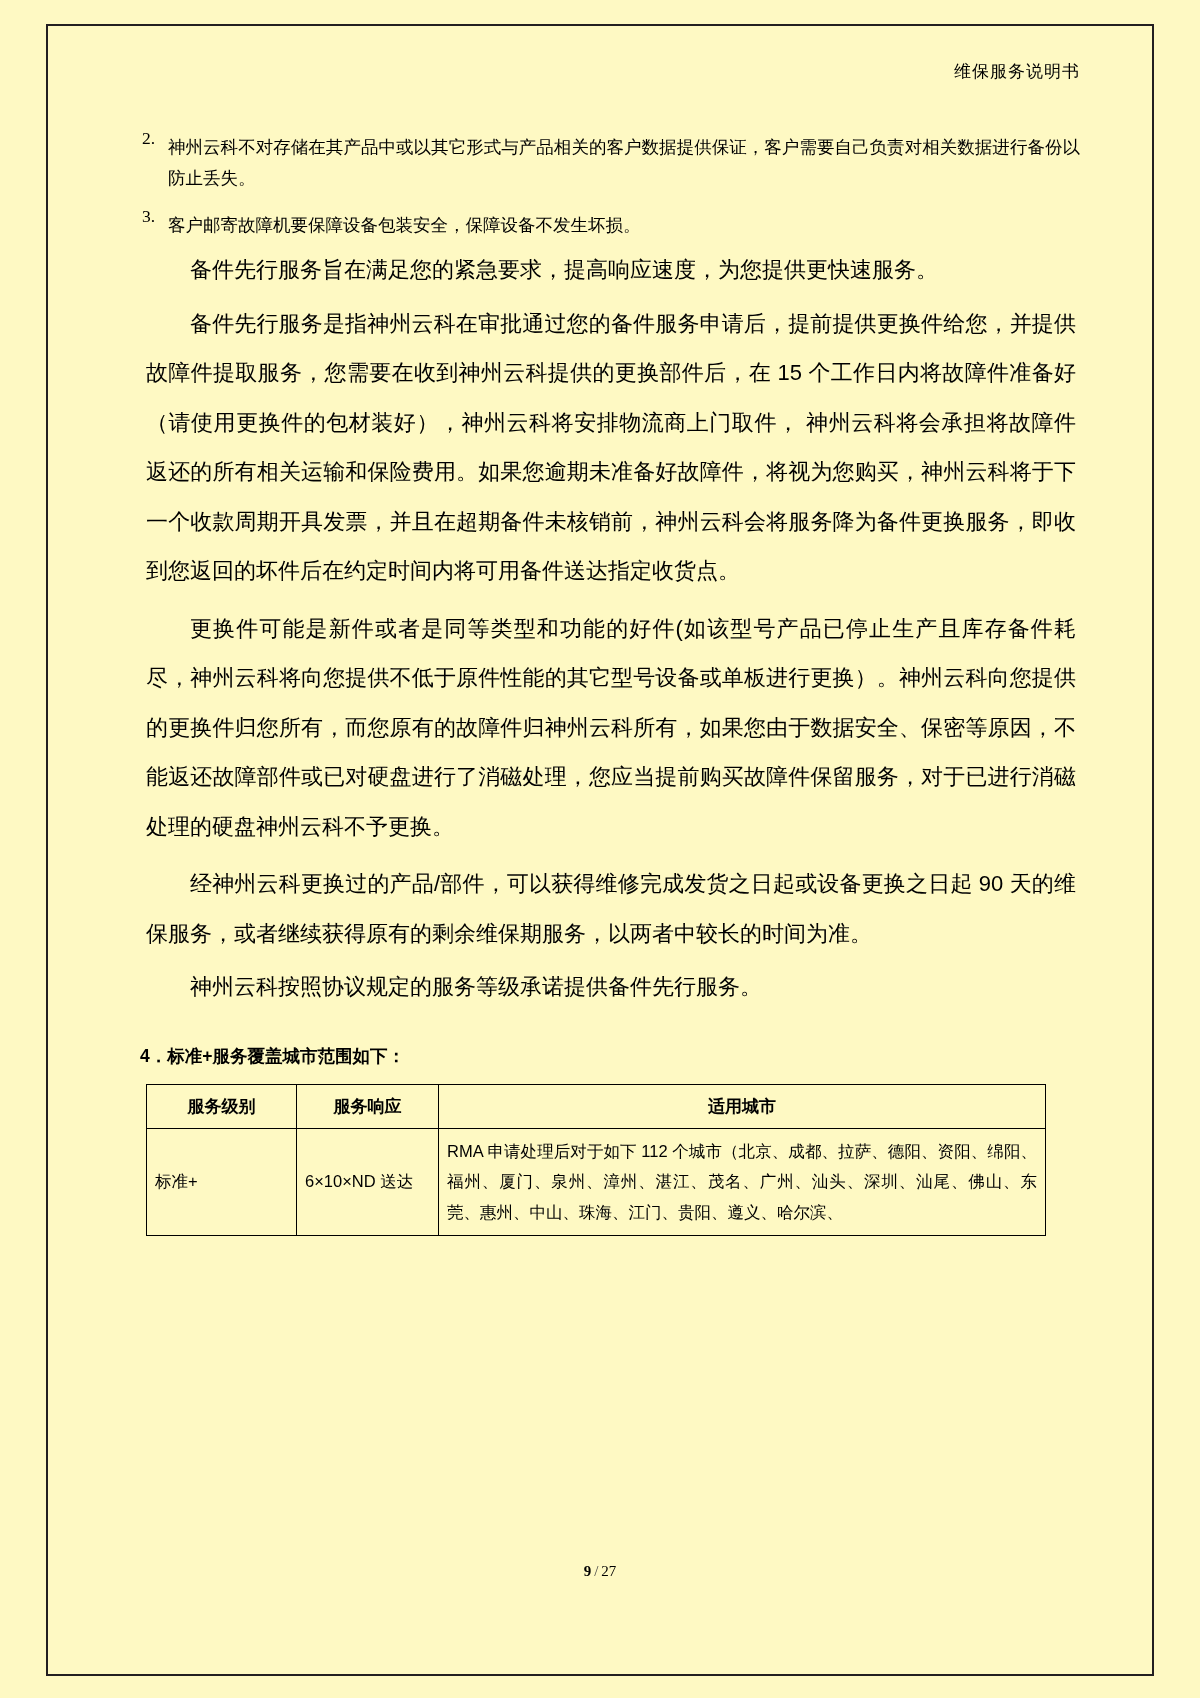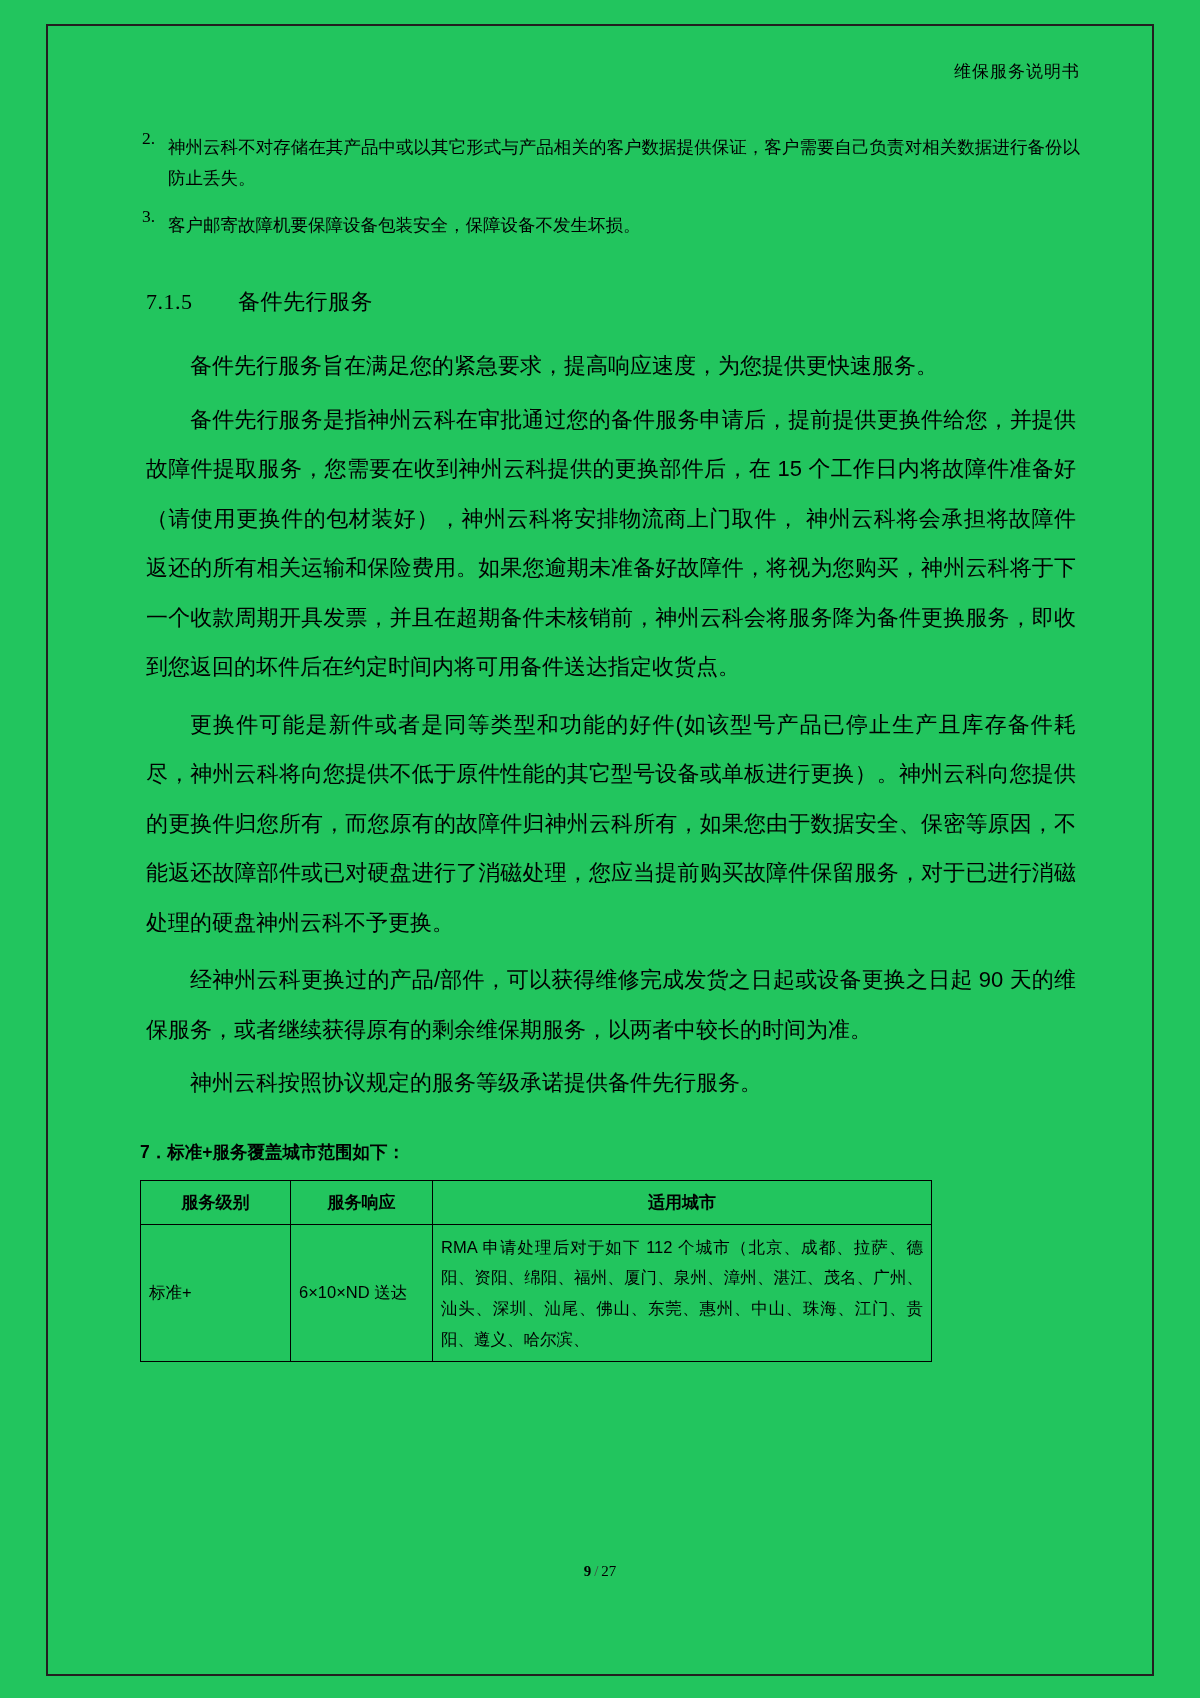--- a/index.html
+++ b/index.html
@@ -8,21 +8,21 @@
     background: #ffffff;
   }
   body {
     font-family: "Liberation Sans", "DejaVu Sans", sans-serif;
     color: #000000;
   }
   .page {
     position: relative;
     width: 1200px;
     height: 1698px;
-    background: #22c55e;
+    background: #fef9c3;
     box-sizing: border-box;
     overflow: hidden;
   }
   .page-border {
     position: absolute;
     left: 46px;
     top: 24px;
     width: 1108px;
     height: 1652px;
     border: 2px solid #231f20;
@@ -92,22 +92,22 @@
     line-height: 1.9;
   }
   p.bold-label {
     font-size: 17.5px;
     font-weight: bold;
     margin: 36px 0 16px 0;
     padding-left: 20px;
   }
   table.city-table {
     border-collapse: collapse;
-    margin-left: 20px;
-    width: 792px;
+    margin-left: 26px;
+    width: 900px;
     table-layout: fixed;
   }
   table.city-table th,
   table.city-table td {
     border: 1.5px solid #000;
     padding: 7px 8px;
     font-size: 16.5px;
     vertical-align: middle;
   }
   table.city-table th {
@@ -156,31 +156,28 @@
       <li>
         <span class="num">2.</span>
         <span class="txt">神州云科不对存储在其产品中或以其它形式与产品相关的客户数据提供保证，客户需要自己负责对相关数据进行备份以防止丢失。</span>
       </li>
       <li>
         <span class="num">3.</span>
         <span class="txt">客户邮寄故障机要保障设备包装安全，保障设备不发生坏损。</span>
       </li>
     </ul>
 
-    <h2 class="section-heading">
-      <span class="sec-num">7.1.5</span><span>备件先行服务</span>
-    </h2>
 
     <p class="body-para tight">备件先行服务旨在满足您的紧急要求，提高响应速度，为您提供更快速服务。</p>
     <p class="body-para">备件先行服务是指神州云科在审批通过您的备件服务申请后，提前提供更换件给您，并提供故障件提取服务，您需要在收到神州云科提供的更换部件后，在 15 个工作日内将故障件准备好（请使用更换件的包材装好），神州云科将安排物流商上门取件， 神州云科将会承担将故障件返还的所有相关运输和保险费用。如果您逾期未准备好故障件，将视为您购买，神州云科将于下一个收款周期开具发票，并且在超期备件未核销前，神州云科会将服务降为备件更换服务，即收到您返回的坏件后在约定时间内将可用备件送达指定收货点。</p>
     <p class="body-para">更换件可能是新件或者是同等类型和功能的好件(如该型号产品已停止生产且库存备件耗尽，神州云科将向您提供不低于原件性能的其它型号设备或单板进行更换）。神州云科向您提供的更换件归您所有，而您原有的故障件归神州云科所有，如果您由于数据安全、保密等原因，不能返还故障部件或已对硬盘进行了消磁处理，您应当提前购买故障件保留服务，对于已进行消磁处理的硬盘神州云科不予更换。</p>
     <p class="body-para">经神州云科更换过的产品/部件，可以获得维修完成发货之日起或设备更换之日起 90 天的维保服务，或者继续获得原有的剩余维保期服务，以两者中较长的时间为准。</p>
     <p class="body-para tight">神州云科按照协议规定的服务等级承诺提供备件先行服务。</p>
 
-    <p class="bold-label">7．标准+服务覆盖城市范围如下：</p>
+    <p class="bold-label">4．标准+服务覆盖城市范围如下：</p>
 
     <table class="city-table">
       <colgroup>
         <col class="col-1">
         <col class="col-2">
         <col>
       </colgroup>
       <thead>
         <tr>
           <th>服务级别</th>

